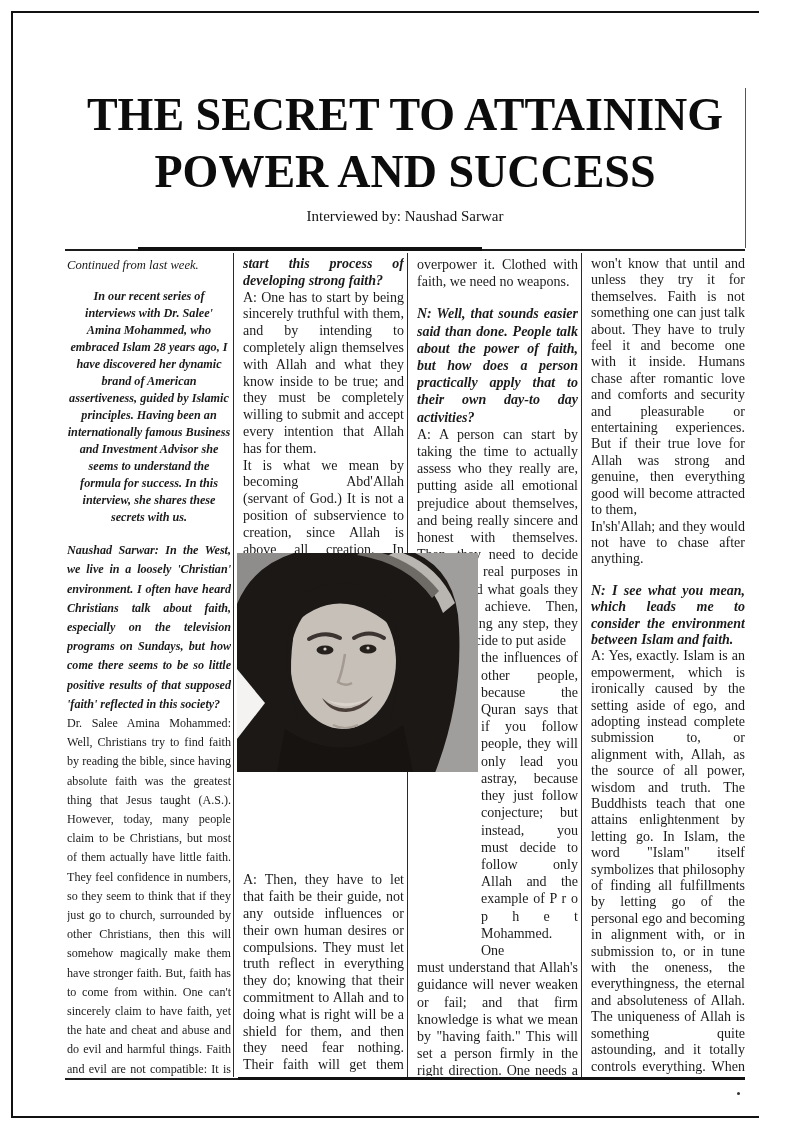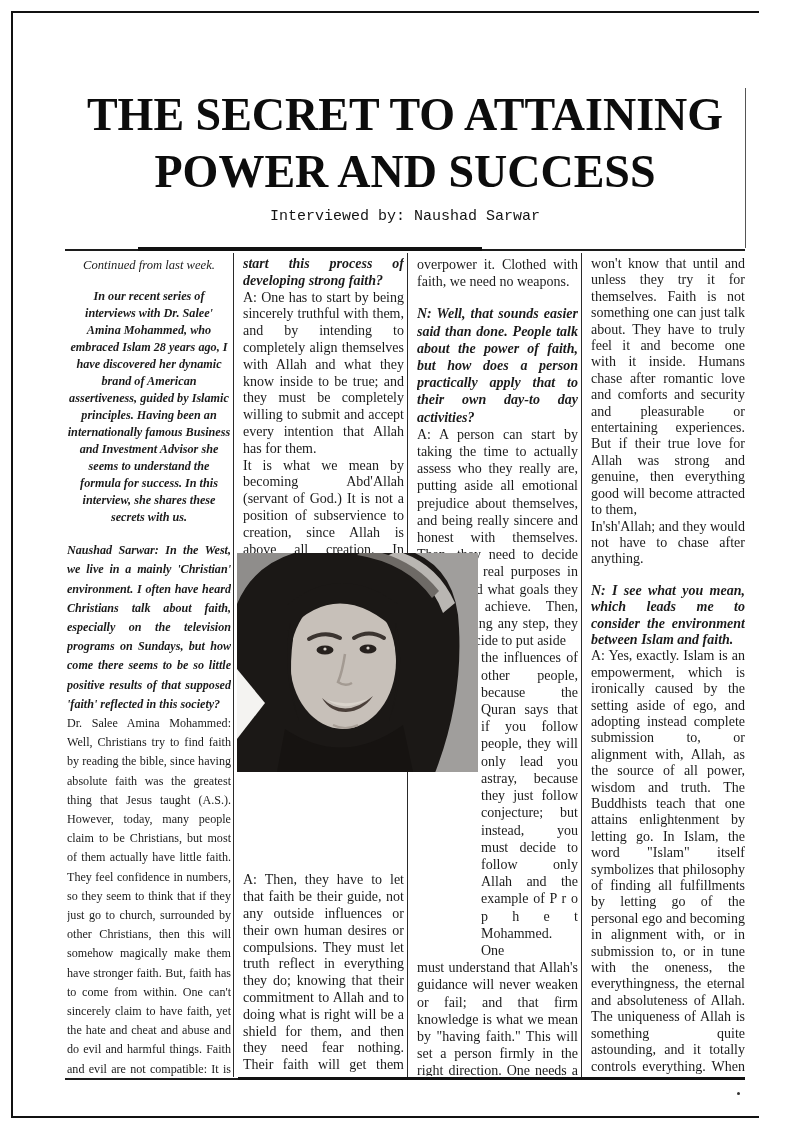--- a/index.html
+++ b/index.html
@@ -11,41 +11,41 @@
     position:absolute;left:11px;top:11px;width:776px;height:1107px;
     border:2px solid #111;box-sizing:border-box;
   }
   .title{
     position:absolute;left:65px;top:86px;width:680px;text-align:center;
     font-family:"Liberation Serif",serif;font-weight:bold;
     font-size:46px;line-height:57px;letter-spacing:0px;color:#0c0c0c;
   }
   .byline{
     position:absolute;left:65px;top:208px;width:680px;text-align:center;
-    font-family:Liberation Mono, monospace;font-size:15px;color:#141414;
+    font-family:Liberation Serif, serif;font-size:15px;color:#141414;
   }
   .rule-top{position:absolute;left:65px;top:249px;width:680px;height:2px;background:#1c1c1c;}
   .rule-top-thick{position:absolute;left:138px;top:247px;width:344px;height:4px;background:#111;}
   .rule-bottom{position:absolute;left:65px;top:1078px;width:680px;height:2px;background:#1c1c1c;}
   .rule-bottom-thick{position:absolute;left:238px;top:1077px;width:507px;height:3px;background:#111;}
   .title-side-rule{position:absolute;left:745px;top:88px;width:1px;height:160px;background:#555;}
   .vdiv{position:absolute;top:253px;height:824px;width:1px;background:#2a2a2a;}
   .vdiv1{left:233px;}
   .vdiv2{left:407px;}
   .vdiv3{left:581px;}
   .col{
     position:absolute;top:256px;height:820px;overflow:hidden;
     text-align:justify;font-size:14px;
   }
   .col p{margin:0;}
   .col1{left:67px;width:164px;font-size:12.1px;line-height:19.2px;}
   .col2{left:243px;width:161px;line-height:16.8px;}
   .col3{left:417px;width:161px;line-height:17.2px;}
   .col4{left:591px;width:154px;line-height:16.4px;}
-  .continued{font-style:italic;text-align:center;font-size:12.6px;}
+  .continued{font-style:italic;text-align:left;font-size:12.6px;}
   .intro{
     font-weight:bold;font-style:italic;text-align:center;
     font-size:12.2px;line-height:17px;margin-top:13px !important;
   }
   .q{font-weight:bold;font-style:italic;}
   .gap{margin-top:15px !important;}
   .photo-spacer{height:230px;}
   .narrow{margin-left:64px !important;}
   .photo{
     position:absolute;left:237px;top:553px;width:241px;height:219px;
@@ -72,21 +72,21 @@
   <div class="rule-top"></div>
   <div class="rule-top-thick"></div>
 
   <div class="vdiv vdiv1"></div>
   <div class="vdiv vdiv2"></div>
   <div class="vdiv vdiv3"></div>
 
   <div class="col col1">
     <p class="continued">Continued from last week.</p>
     <p class="intro">In our recent series of interviews with Dr. Salee' Amina Mohammed, who embraced Islam 28 years ago, I have discovered her dynamic brand of American assertiveness, guided by Islamic principles. Having been an internationally famous Business and Investment Advisor she seems to understand the formula for success. In this interview, she shares these secrets with us.</p>
-    <p class="q gap">Naushad Sarwar:  In the West, we live in a mainly 'Christian' environment.  I often have heard Christians talk about faith, especially on the television programs on Sundays, but how come there seems to be so little positive results of that supposed 'faith' reflected in this society?</p>
+    <p class="q gap">Naushad Sarwar:  In the West, we live in a loosely 'Christian' environment.  I often have heard Christians talk about faith, especially on the television programs on Sundays, but how come there seems to be so little positive results of that supposed 'faith' reflected in this society?</p>
     <p>Dr. Salee Amina Mohammed: Well, Christians try to find faith by reading the bible, since having absolute faith was the greatest thing that Jesus taught (A.S.). However, today, many people claim to be Christians, but most of them actually have little faith. They feel confidence in numbers, so they seem to think that if they just go to church, surrounded by other Christians, then this will somehow magically make them have stronger faith.  But, faith has to come from within.  One can't sincerely claim to have faith, yet the hate and cheat and abuse and do evil and harmful things.  Faith and evil are not compatible:  It is like adding lemon juice to milk, turning it sour and curdled.  Actions follow intentions.  One with true faith and clean intentions is not capable of hating and doing evil things.</p>
 
   </div>
 
   <div class="col col2">
     <p class="q">start this process of developing strong faith?</p>
     <p>A: One has to start by being sincerely truthful with them, and by intending to completely align themselves with Allah and what they know inside to be true; and they must be completely willing to submit and accept every intention that Allah has for them.</p>
     <p>It is what we mean by becoming Abd'Allah (servant of God.)  It is not a position of subservience to creation, since Allah is above all creation.  In practical terms, it is more like becoming a representative of a President of a county or a Viceroy of a king.</p>
     <div class="photo-spacer"></div>
     <p>A:  Then, they have to let that faith be their guide, not any outside influences or their own human desires or compulsions.  They must let truth reflect in everything they do; knowing that their commitment to Allah and to doing what is right will be a shield for them, and then they need fear nothing.  Their faith will get them through anything whatsoever, because the power of Allah is the strongest power in all existence. Nothing can resist it or weaken it or</p>

